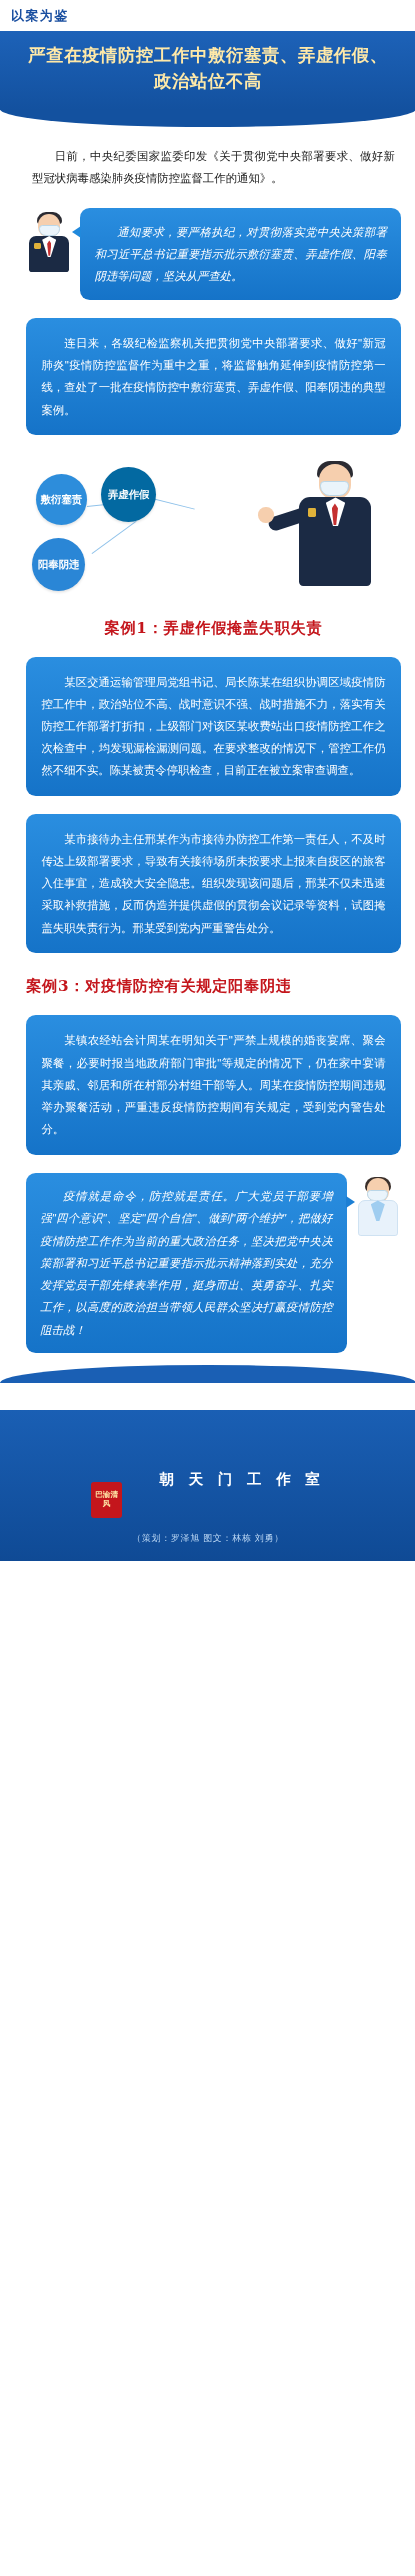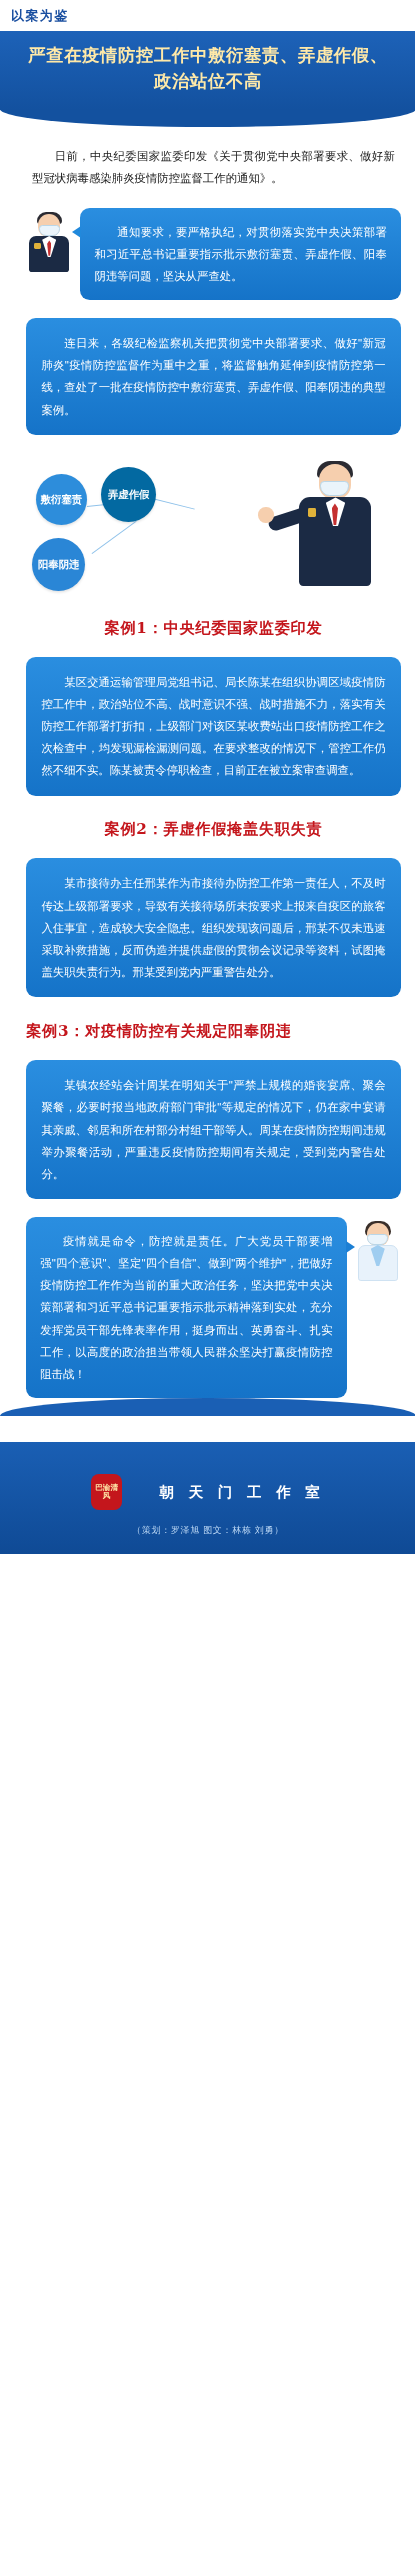--- a/index.html
+++ b/index.html
@@ -73,25 +73,26 @@
     font-size: 11.4px;
     line-height: 2.0;
     color: #1a1a1a;
     text-align: justify;
     text-indent: 2em;
   }
 
   
   .bubble-row {
     position: relative;
-    margin: 18px 0 0 0;
+    margin: 18px 0 12px 0;
     display: flex;
     align-items: flex-start;
     padding: 0 15.2px;
     box-sizing: border-box;
+    font-style: italic;
   }
   .bubble {
     background: #1c7fd4;
     background: linear-gradient(180deg, #2a8ee0 0%, #1573c8 100%);
     color: #ffffff;
     border-radius: 9.7px;
     padding: 12.5px 14px;
     font-size: 11.4px;
     line-height: 1.95;
     text-align: justify;
@@ -296,25 +297,26 @@
     width: 30.5px;
     height: 36px;
     background: #c4161c;
     color: #ffe9a8;
     font-size: 7.6px;
     line-height: 1.15;
     font-weight: bold;
     display: flex;
     align-items: center;
     justify-content: center;
-    border-radius: 8px;
+    border-radius: 3px;
     padding: 2.1px;
     box-sizing: border-box;
     text-align: center;
     font-family: "DejaVu Serif", serif;
+    margin-top: 40px;
   }
   .footer-studio-name {
     color: #ffffff;
     font-size: 14.5px;
     letter-spacing: 4.8px;
     font-weight: bold;
     font-family: "DejaVu Serif", serif;
     padding-left: 28px;
   }
   .footer-credit {
@@ -378,24 +380,23 @@
         <div class="dp-hair"></div>
         <div class="dp-head"></div>
         <div class="dp-mask"></div>
         <div class="dp-body"></div>
         <div class="dp-shirt"></div>
         <div class="dp-tie"></div>
         <div class="dp-badge"></div>
       </div>
     </div>
 
-    <div class="case-title">案例1：中央纪委国家监委印发</div>
+    <div class="case-title">案例1：弄虚作假掩盖失职失责</div>
     <div class="bubble-wide">某区交通运输管理局党组书记、局长陈某在组织协调区域疫情防控工作中，政治站位不高、战时意识不强、战时措施不力，落实有关防控工作部署打折扣，上级部门对该区某收费站出口疫情防控工作之次检查中，均发现漏检漏测问题。在要求整改的情况下，管控工作仍然不细不实。陈某被责令停职检查，目前正在被立案审查调查。</div>
 
-    <div class="case-title">案例2：弄虚作假掩盖失职失责</div>
     <div class="bubble-wide">某市接待办主任邢某作为市接待办防控工作第一责任人，不及时传达上级部署要求，导致有关接待场所未按要求上报来自疫区的旅客入住事宜，造成较大安全隐患。组织发现该问题后，邢某不仅未迅速采取补救措施，反而伪造并提供虚假的贯彻会议记录等资料，试图掩盖失职失责行为。邢某受到党内严重警告处分。</div>
 
     <div class="case-title left">案例3：对疫情防控有关规定阳奉阴违</div>
     <div class="bubble-wide">某镇农经站会计周某在明知关于"严禁上规模的婚丧宴席、聚会聚餐，必要时报当地政府部门审批"等规定的情况下，仍在家中宴请其亲戚、邻居和所在村部分村组干部等人。周某在疫情防控期间违规举办聚餐活动，严重违反疫情防控期间有关规定，受到党内警告处分。</div>
 
     <div class="bubble-row">
       <div class="bubble tail-right">疫情就是命令，防控就是责任。广大党员干部要增强"四个意识"、坚定"四个自信"、做到"两个维护"，把做好疫情防控工作作为当前的重大政治任务，坚决把党中央决策部署和习近平总书记重要指示批示精神落到实处，充分发挥党员干部先锋表率作用，挺身而出、英勇奋斗、扎实工作，以高度的政治担当带领人民群众坚决打赢疫情防控阻击战！</div>
       <div class="avatar female" style="margin-right:0; margin-left:8.3px;">
         <div class="hair"></div>
         <div class="head"></div>

